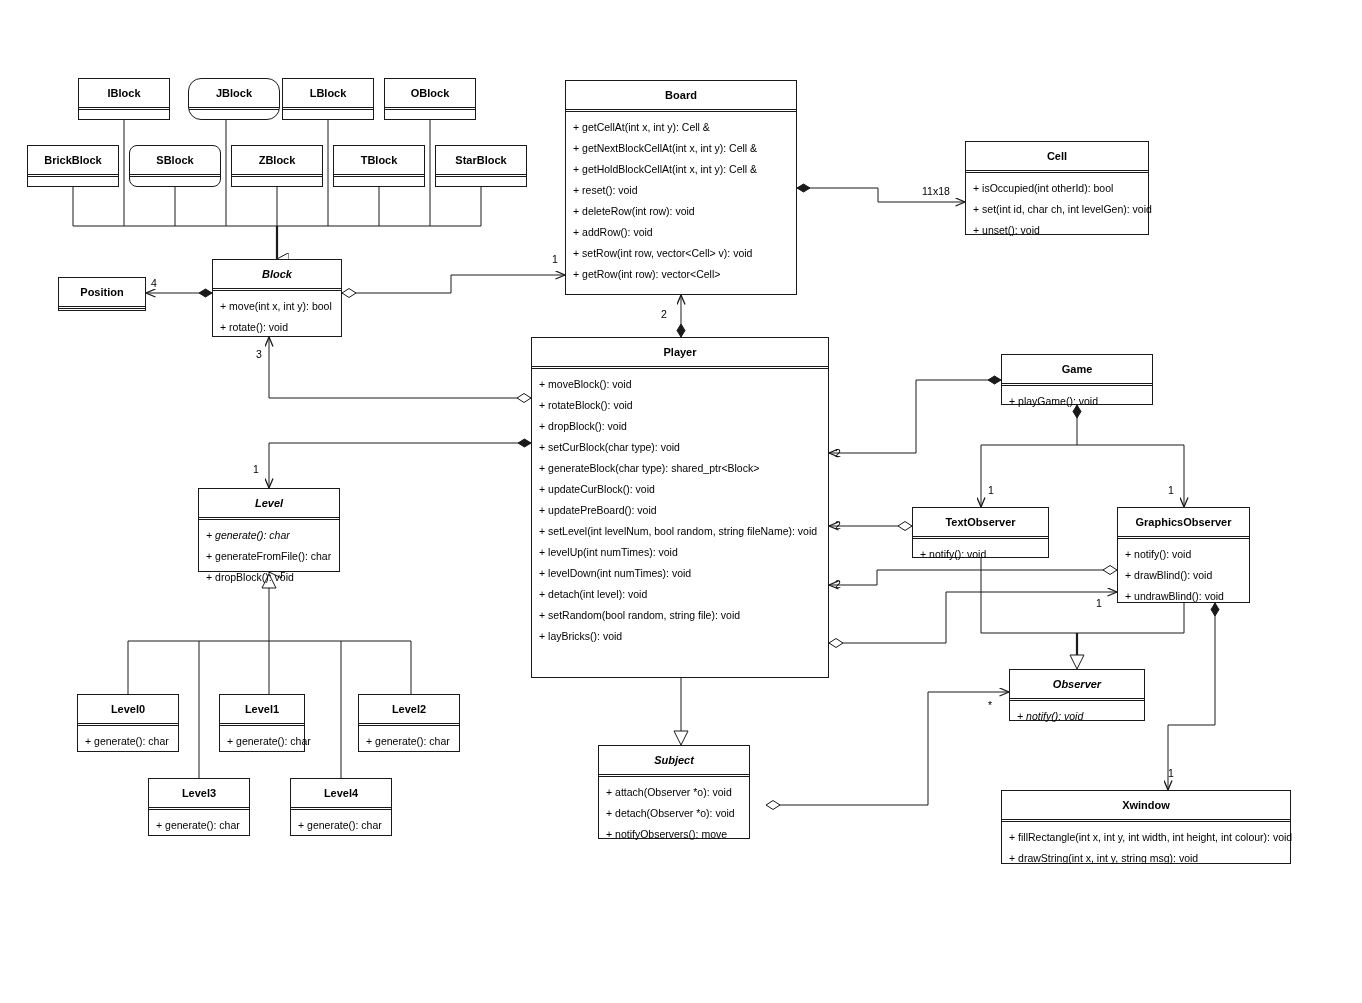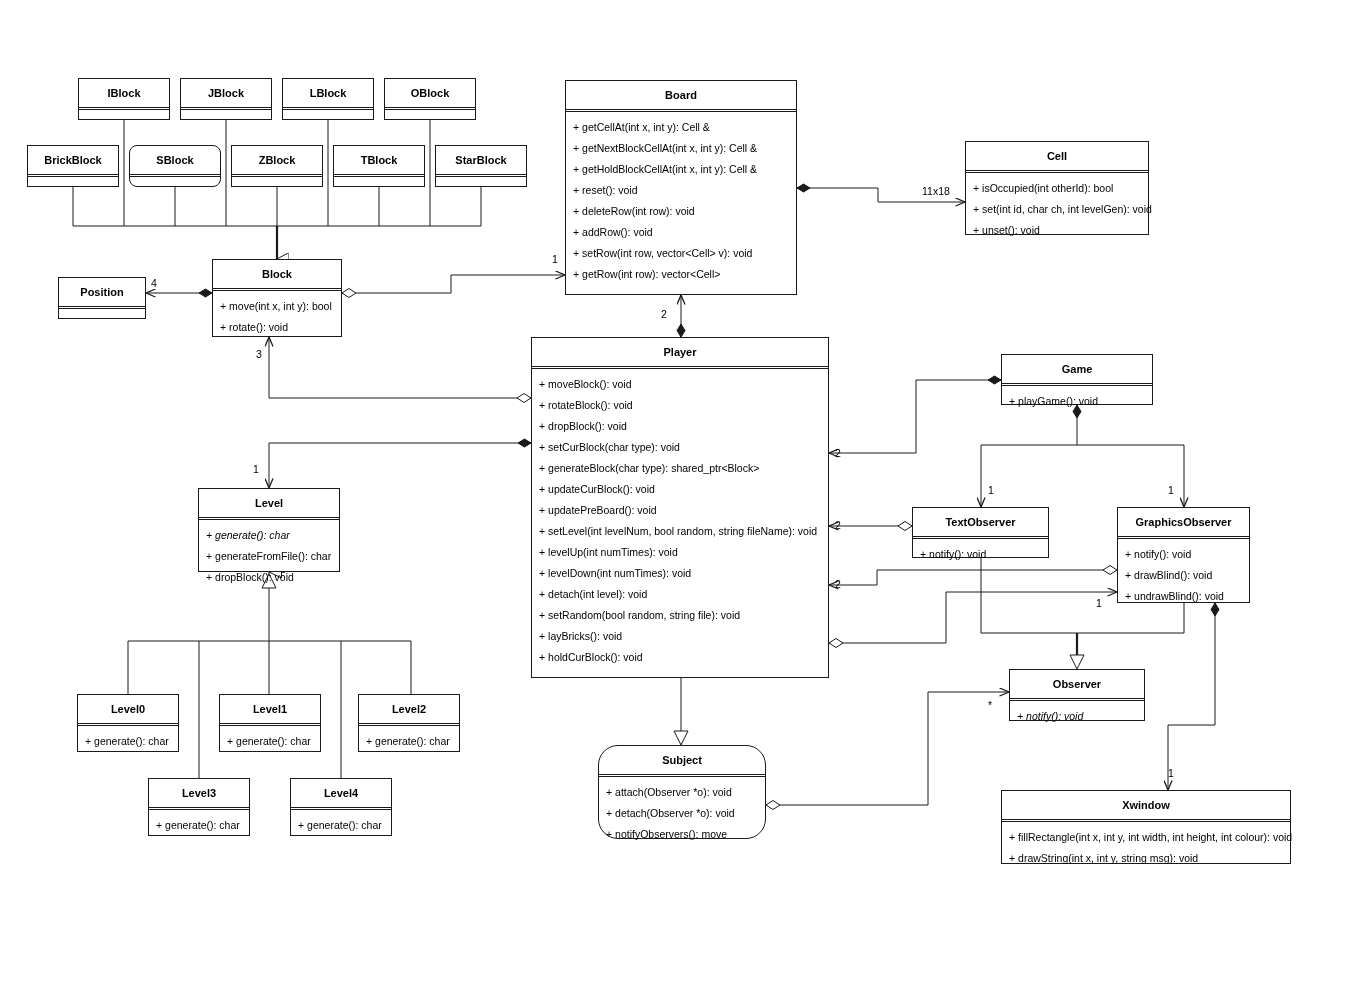--- a/index.html
+++ b/index.html
@@ -12,21 +12,21 @@
   .cls .hdr{
     box-sizing:border-box;
     text-align:center;
     font-size:11px;
     font-weight:bold;
     color:#000;
     padding:7px 4px 7px 4px;
     border-bottom:1px solid #1a1a1a;
     line-height:14px;
   }
-  .cls.abstract .hdr{text-align:center;}
+  .cls.abstract .hdr{font-style:italic;text-align:center;}
   .cls .ops{
     box-sizing:border-box;
     border-top:1px solid #1a1a1a;
     margin-top:1px;
     padding:5px 0 5px 0;
   }
   .cls .ops .op{
     font-size:10.5px;
     color:#000;
     padding:4px 0 4px 7px;
@@ -168,21 +168,21 @@
       </g>
 
     </g>
   </svg>
 
   <div id="classes">
       <div class="cls" style="left: 78px; top: 78px; width: 92px; height: 42px;">
         <div class="hdr">IBlock</div>
         <div class="emptybody" style="height: 11px;"></div>
       </div>
-      <div class="cls" style="left: 180px; top: 78px; width: 92px; height: 42px;">
+      <div class="cls" style="left: 188px; top: 78px; width: 92px; height: 42px; border-radius: 13px;">
         <div class="hdr">JBlock</div>
         <div class="emptybody" style="height: 11px;"></div>
       </div>
       <div class="cls" style="left: 282px; top: 78px; width: 92px; height: 42px;">
         <div class="hdr">LBlock</div>
         <div class="emptybody" style="height: 11px;"></div>
       </div>
       <div class="cls" style="left: 384px; top: 78px; width: 92px; height: 42px;">
         <div class="hdr">OBlock</div>
         <div class="emptybody" style="height: 11px;"></div>
@@ -200,21 +200,21 @@
         <div class="emptybody" style="height: 11px;"></div>
       </div>
       <div class="cls" style="left: 333px; top: 145px; width: 92px; height: 42px;">
         <div class="hdr">TBlock</div>
         <div class="emptybody" style="height: 11px;"></div>
       </div>
       <div class="cls" style="left: 435px; top: 145px; width: 92px; height: 42px;">
         <div class="hdr">StarBlock</div>
         <div class="emptybody" style="height: 11px;"></div>
       </div>
-      <div class="cls" style="left: 58px; top: 277px; width: 88px; height: 42px;">
+      <div class="cls" style="left: 58px; top: 277px; width: 88px; height: 34px;">
         <div class="hdr">Position</div>
         <div class="emptybody" style="height: 11px;"></div>
       </div>
       <div class="cls abstract" style="left: 212px; top: 259px; width: 130px; height: 78px;">
         <div class="hdr">Block</div>
         <div class="ops">
           <div class="op">+ move(int x, int y): bool</div>
           <div class="op">+ rotate(): void</div>
         </div>
       </div>
@@ -248,21 +248,20 @@
           <div class="op">+ setCurBlock(char type): void</div>
           <div class="op">+ generateBlock(char type): shared_ptr&lt;Block&gt;</div>
           <div class="op">+ updateCurBlock(): void</div>
           <div class="op">+ updatePreBoard(): void</div>
           <div class="op">+ setLevel(int levelNum, bool random, string fileName): void</div>
           <div class="op">+ levelUp(int numTimes): void</div>
           <div class="op">+ levelDown(int numTimes): void</div>
           <div class="op">+ detach(int level): void</div>
           <div class="op">+ setRandom(bool random, string file): void</div>
           <div class="op">+ layBricks(): void</div>
-          <div class="op">+ holdCurBlock(): void</div>
         </div>
       </div>
       <div class="cls" style="left: 1001px; top: 354px; width: 152px; height: 51px;">
         <div class="hdr">Game</div>
         <div class="ops">
           <div class="op">+ playGame(): void</div>
         </div>
       </div>
       <div class="cls abstract" style="left: 198px; top: 488px; width: 142px; height: 84px;">
         <div class="hdr">Level</div>
@@ -271,21 +270,21 @@
           <div class="op">+ generateFromFile(): char</div>
           <div class="op">+ dropBlock(): void</div>
         </div>
       </div>
       <div class="cls" style="left: 77px; top: 694px; width: 102px; height: 58px;">
         <div class="hdr">Level0</div>
         <div class="ops">
           <div class="op">+ generate(): char</div>
         </div>
       </div>
-      <div class="cls" style="left: 219px; top: 694px; width: 102px; height: 58px;">
+      <div class="cls" style="left: 219px; top: 694px; width: 86px; height: 58px;">
         <div class="hdr">Level1</div>
         <div class="ops">
           <div class="op">+ generate(): char</div>
         </div>
       </div>
       <div class="cls" style="left: 358px; top: 694px; width: 102px; height: 58px;">
         <div class="hdr">Level2</div>
         <div class="ops">
           <div class="op">+ generate(): char</div>
         </div>
@@ -315,21 +314,21 @@
           <div class="op">+ drawBlind(): void</div>
           <div class="op">+ undrawBlind(): void</div>
         </div>
       </div>
       <div class="cls abstract" style="left: 1009px; top: 669px; width: 136px; height: 52px;">
         <div class="hdr">Observer</div>
         <div class="ops">
           <div class="op ital">+ notify(): void</div>
         </div>
       </div>
-      <div class="cls abstract" style="left: 598px; top: 745px; width: 168px; height: 94px; border-radius: 20px;">
+      <div class="cls abstract" style="left: 598px; top: 745px; width: 152px; height: 94px;">
         <div class="hdr">Subject</div>
         <div class="ops">
           <div class="op">+ attach(Observer *o): void</div>
           <div class="op">+ detach(Observer *o): void</div>
           <div class="op">+ notifyObservers(): move</div>
         </div>
       </div>
       <div class="cls" style="left: 1001px; top: 790px; width: 290px; height: 74px;">
         <div class="hdr">Xwindow</div>
         <div class="ops">

